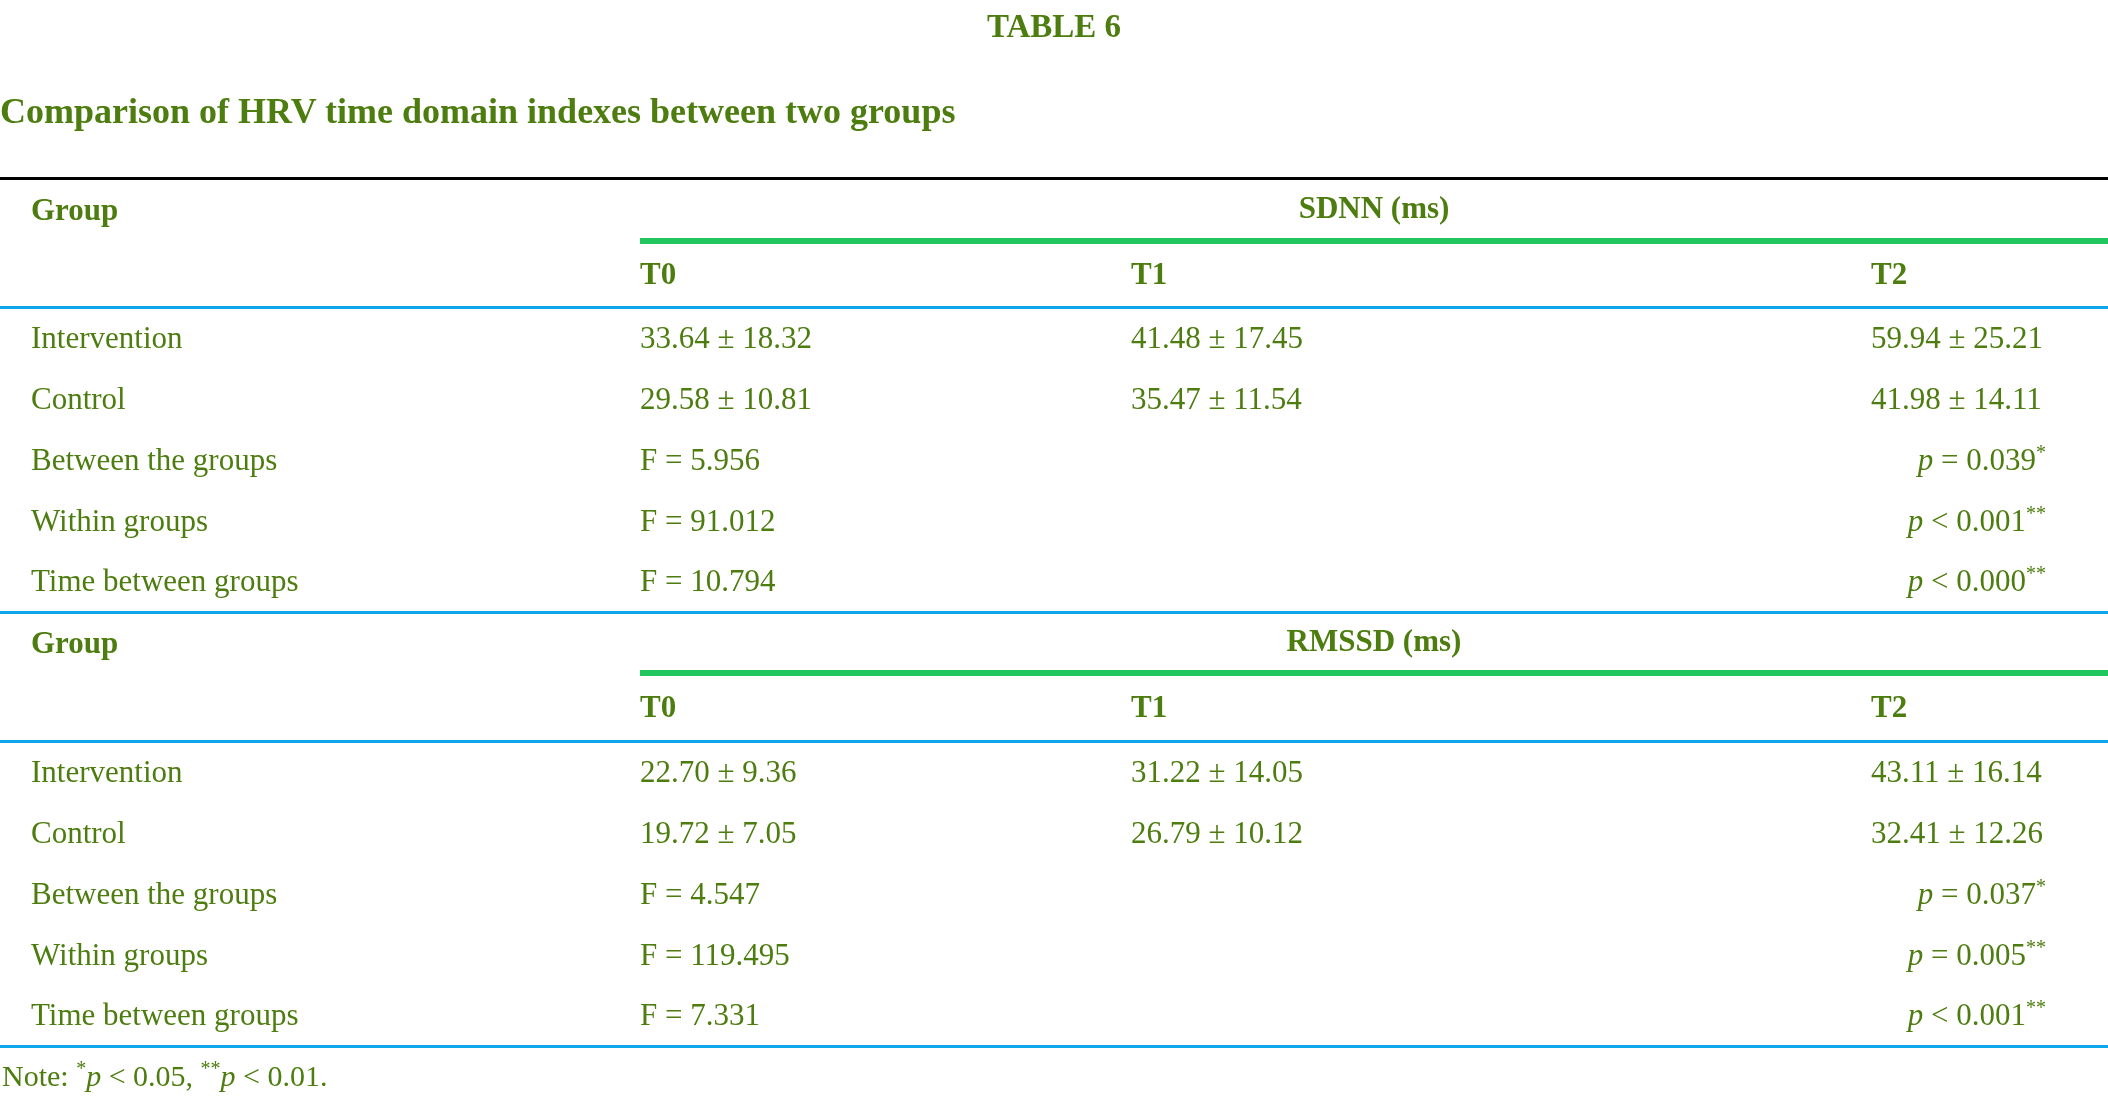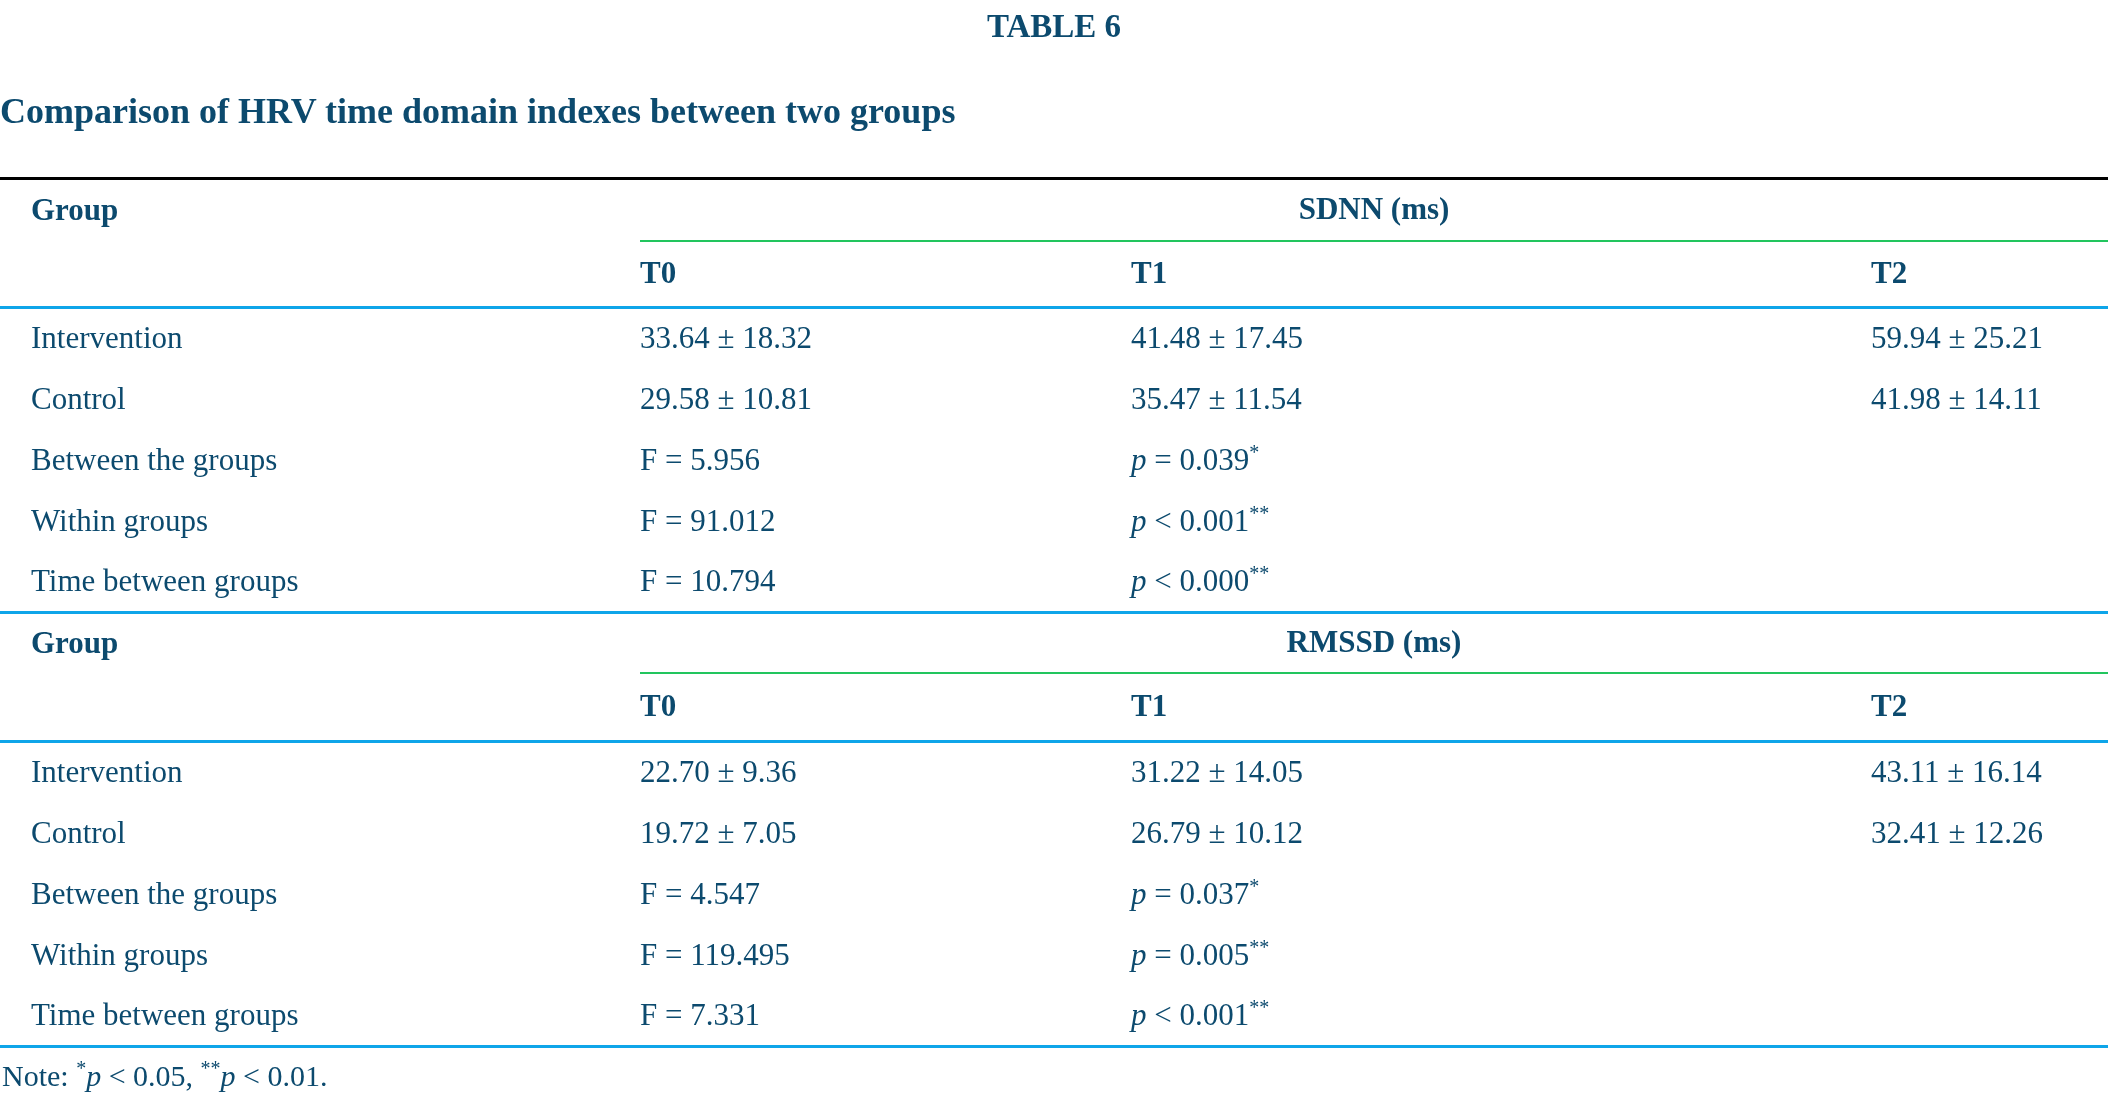--- a/index.html
+++ b/index.html
@@ -1,21 +1,21 @@
 <!DOCTYPE html>
 <html><head>
 <meta charset="utf-8">
 <style>
   html, body { margin:0; padding:0; background:#ffffff; }
   .page {
     position:relative;
     width:2108px;
     height:1098px;
     background:#ffffff;
-    color:#0c4a6e;
+    color:#4d7c0f;
     font-family:"Liberation Serif", serif;
     overflow:hidden;
   }
   .doc-title {
     position:absolute; top:4px; left:0; width:2108px;
     text-align:center; font-weight:bold; font-size:33px; line-height:44px;
   }
   .doc-subtitle {
     position:absolute; top:86px; left:0; width:2108px;
     text-align:left; font-weight:bold; font-size:36px; line-height:50px;
@@ -29,23 +29,23 @@
   col.c2 { width:491px; }
   col.c3 { width:740px; }
   col.c4 { width:237px; }
   td {
     font-size:31px; line-height:1.05;
     vertical-align:middle; padding:0;
     white-space:nowrap; overflow:visible;
   }
   .label-col { padding-left:31px;margin-top:44px; }
   .bold { font-weight:bold; }
-  .measure-cell { text-align:center; border-bottom:2px solid #22c55e; }
+  .measure-cell { text-align:center; border-bottom:6px solid #22c55e; }
   .rb  { border-bottom:3px solid #0ea5e9; }
-  .p-cell { text-align:left; padding-right:62px; }
+  .p-cell { text-align:right; padding-right:62px; }
   .pi  { font-style:italic; }
   sup.sig { font-size:20px; line-height:0; vertical-align:super; }
   .h62 { height:62px; } .h67 { height:67px; } .h61 { height:61px; }
   .h60 { height:60px; } .h69 { height:69px; }
   .note {
     position:absolute; top:1056px; left:2px;
     font-size:30px; line-height:40px;
   }
   .note .pi { font-style:italic; }
   .note sup { font-size:20px; line-height:0; vertical-align:super; }

